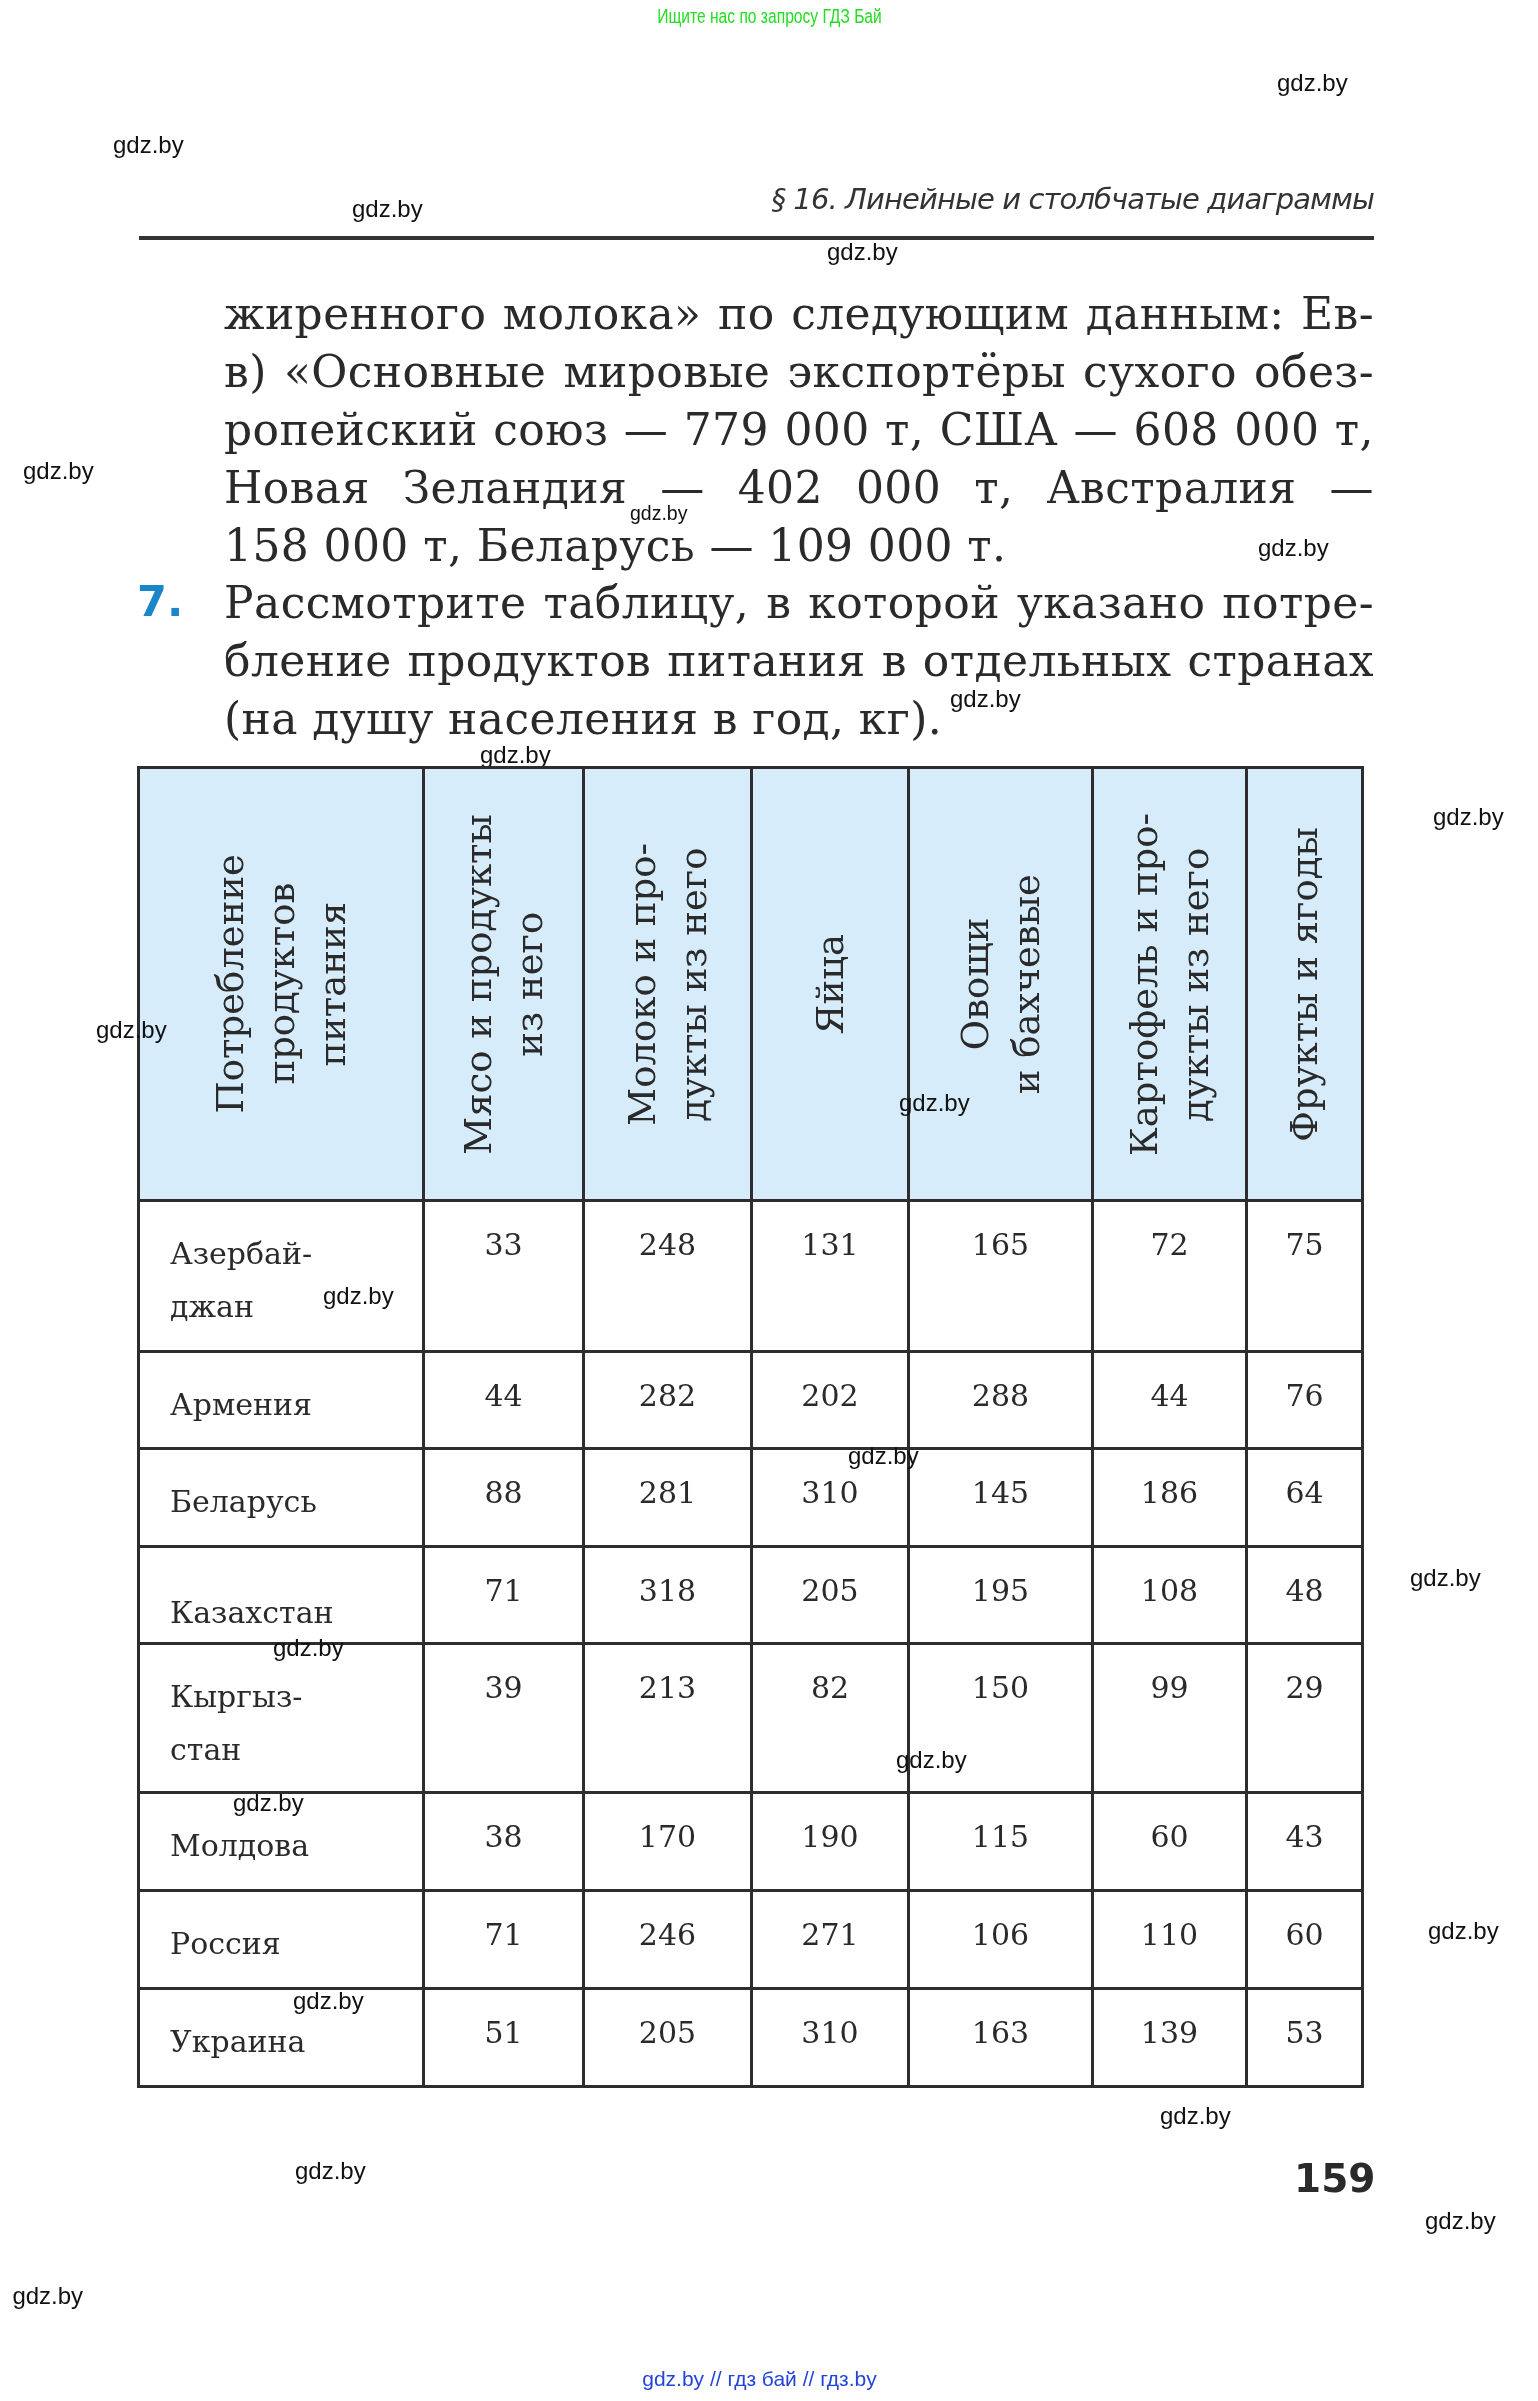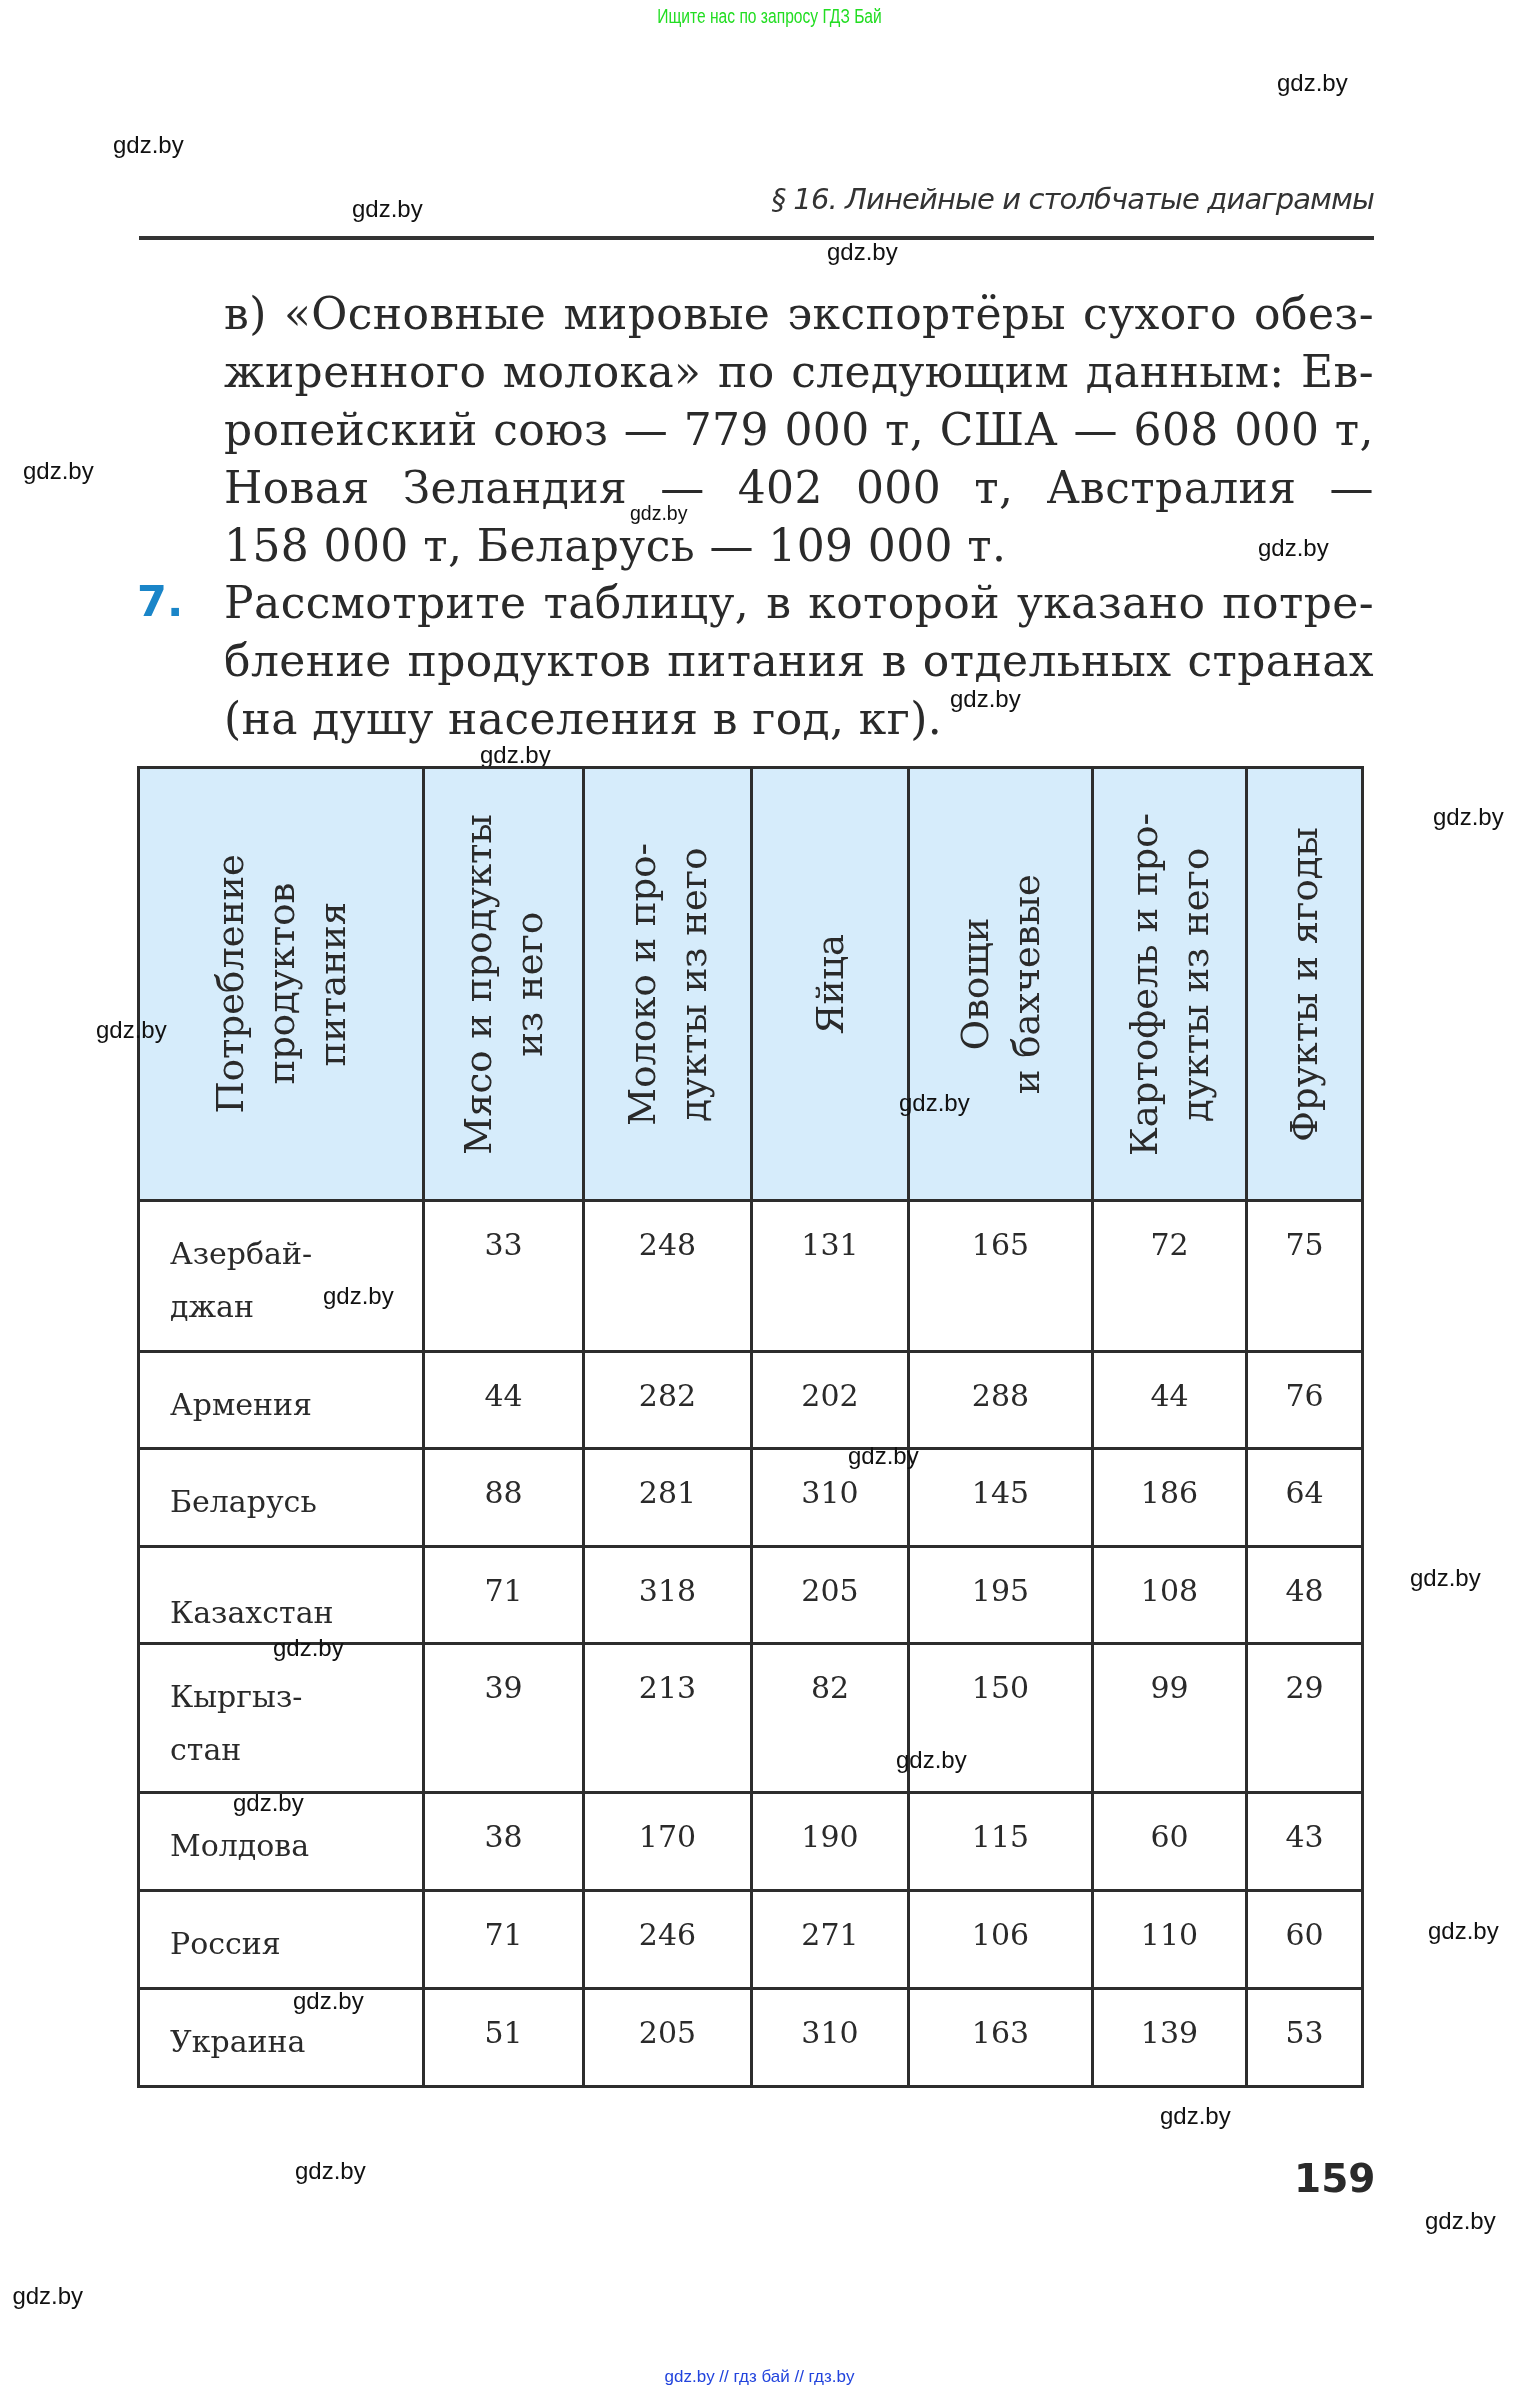--- a/index.html
+++ b/index.html
@@ -1,18 +1,18 @@
 <!DOCTYPE html>
 <html style="font-size:14px"><head>
 <meta charset="utf-8">
 <style>
   html,body{margin:0;padding:0;background:#ffffff;}
   body{width:1539px;height:2401px;position:relative;overflow:hidden;font-family:"DejaVu Serif","Liberation Serif",serif;color:#2a2a2a;}
   .top-banner{position:absolute;top:5.3px;left:0;width:1539px;text-align:center;font-family:"Liberation Sans",sans-serif;font-size:19.5px;color:#22dd22;transform:scaleX(0.8);}
-  .bottom-banner{position:absolute;top:2367px;left:0;width:1519px;text-align:center;font-family:"Liberation Sans",sans-serif;font-size:17px;color:#2244dd;}
+  .bottom-banner{position:absolute;top:2367px;left:0;width:1519px;text-align:center;font-family:"Liberation Sans",sans-serif;font-size:21px;color:#2244dd;}
   .wm{position:absolute;font-family:"Liberation Sans",sans-serif;font-size:24px;color:#111;white-space:nowrap;}
   .wm.small{font-size:19.5px;}
   .running-head{position:absolute;left:691px;top:182px;width:683px;text-align:right;font-family:"DejaVu Sans","Liberation Sans",sans-serif;font-style:italic;font-size:29px;color:#333;letter-spacing:-0.9px;}
   .rule{position:absolute;left:139px;top:236px;width:1235px;height:3.5px;background:#333;}
   .para{position:absolute;left:224px;width:1150px;font-family:"DejaVu Serif","Liberation Serif",serif;font-size:44px;line-height:58px;color:#2a2a2a;text-align:justify;letter-spacing:0.4px;}
   .para .line{display:block;white-space:nowrap;text-align-last:justify;}
   .para .line.last{text-align-last:left;}
   .task-num{position:absolute;left:137px;top:576px;font-family:"DejaVu Sans","Liberation Sans",sans-serif;font-weight:bold;font-size:43px;color:#1a85c8;}
   table.data{position:absolute;left:137px;top:766px;border-collapse:collapse;table-layout:fixed;}
   table.data td, table.data th{border:3.5px solid #2d2d2d;padding:0;}
@@ -35,22 +35,22 @@
 <div class="wm small" style="left:630px;top:502px;">gdz.by</div>
 <div class="wm" style="left:1258px;top:534px;">gdz.by</div>
 <div class="wm" style="left:950px;top:685px;">gdz.by</div>
 <div class="wm" style="left:480px;top:741px;">gdz.by</div>
 <div class="wm" style="left:1433px;top:803px;">gdz.by</div>
 
 <div class="running-head">§ 16. Линейные и столбчатые диаграммы</div>
 <div class="rule"></div>
 
 <div class="para" style="top:285px;">
+  <span class="line">жиренного молока» по следующим данным: Ев-</span>
   <span class="line">в) «Основные мировые экспортёры сухого обез-</span>
-  <span class="line">жиренного молока» по следующим данным: Ев-</span>
   <span class="line">ропейский союз — 779 000 т, США — 608 000 т,</span>
   <span class="line">Новая Зеландия — 402 000 т, Австралия —</span>
   <span class="line last">158 000 т, Беларусь — 109 000 т.</span>
 </div>
 
 <div class="task-num">7.</div>
 <div class="para" style="top:574px;">
   <span class="line">Рассмотрите таблицу, в которой указано потре-</span>
   <span class="line">бление продуктов питания в отдельных странах</span>
   <span class="line last">(на душу населения в год, кг).</span>

